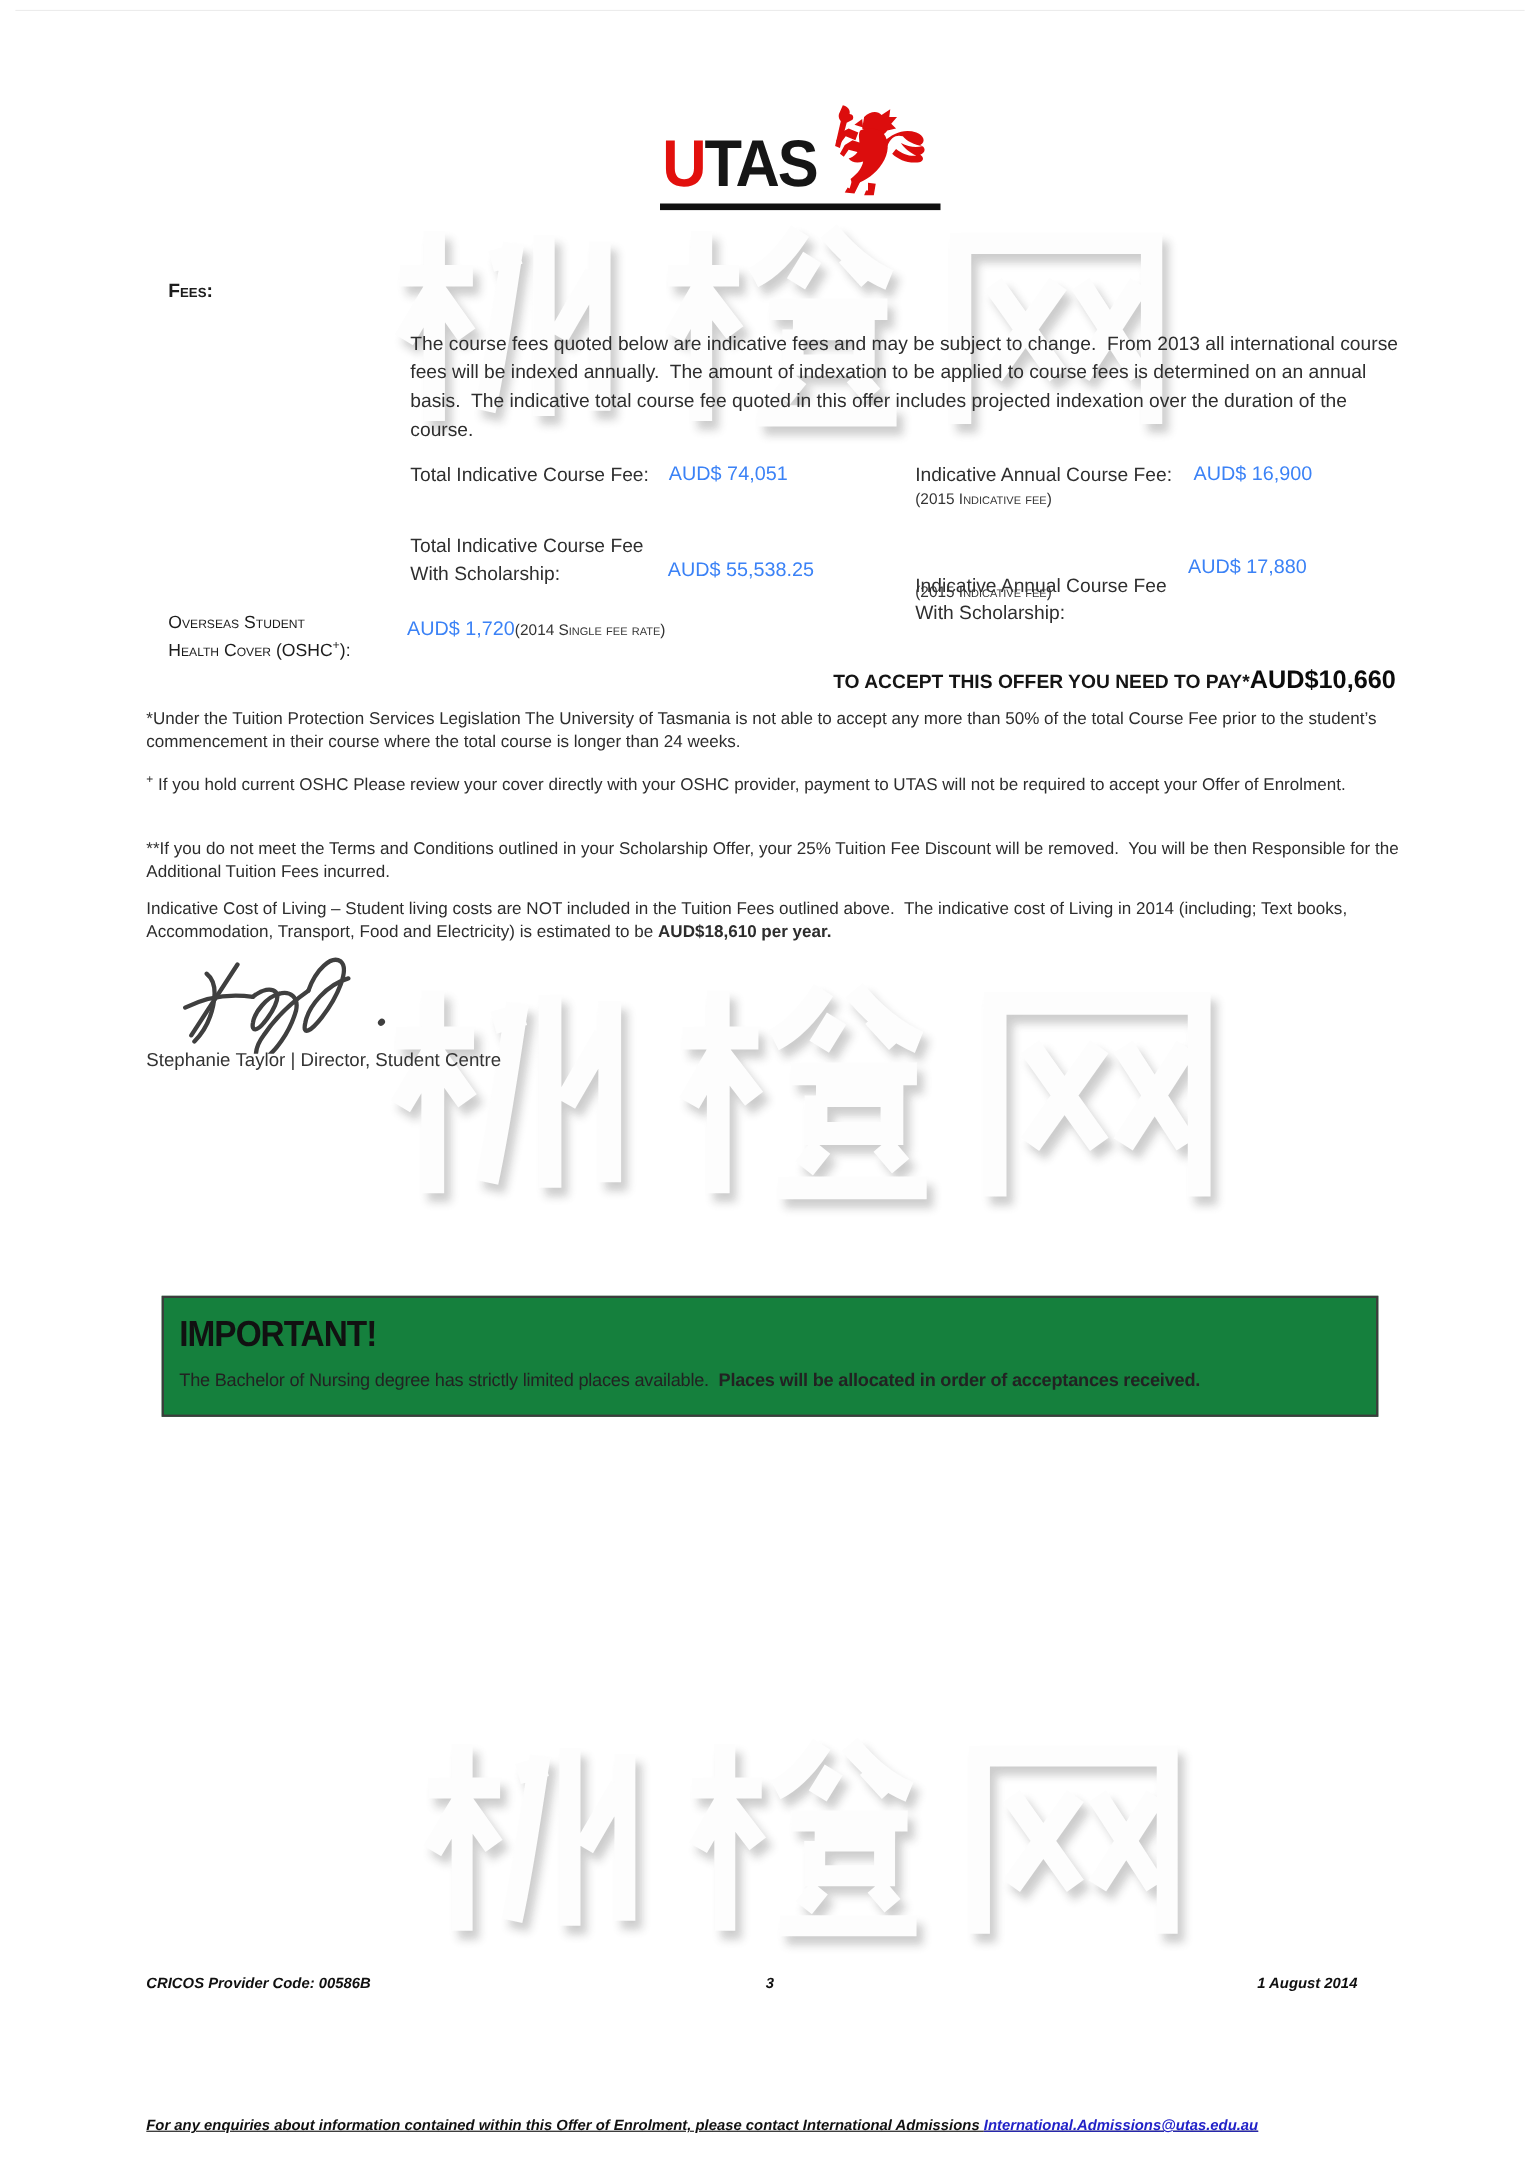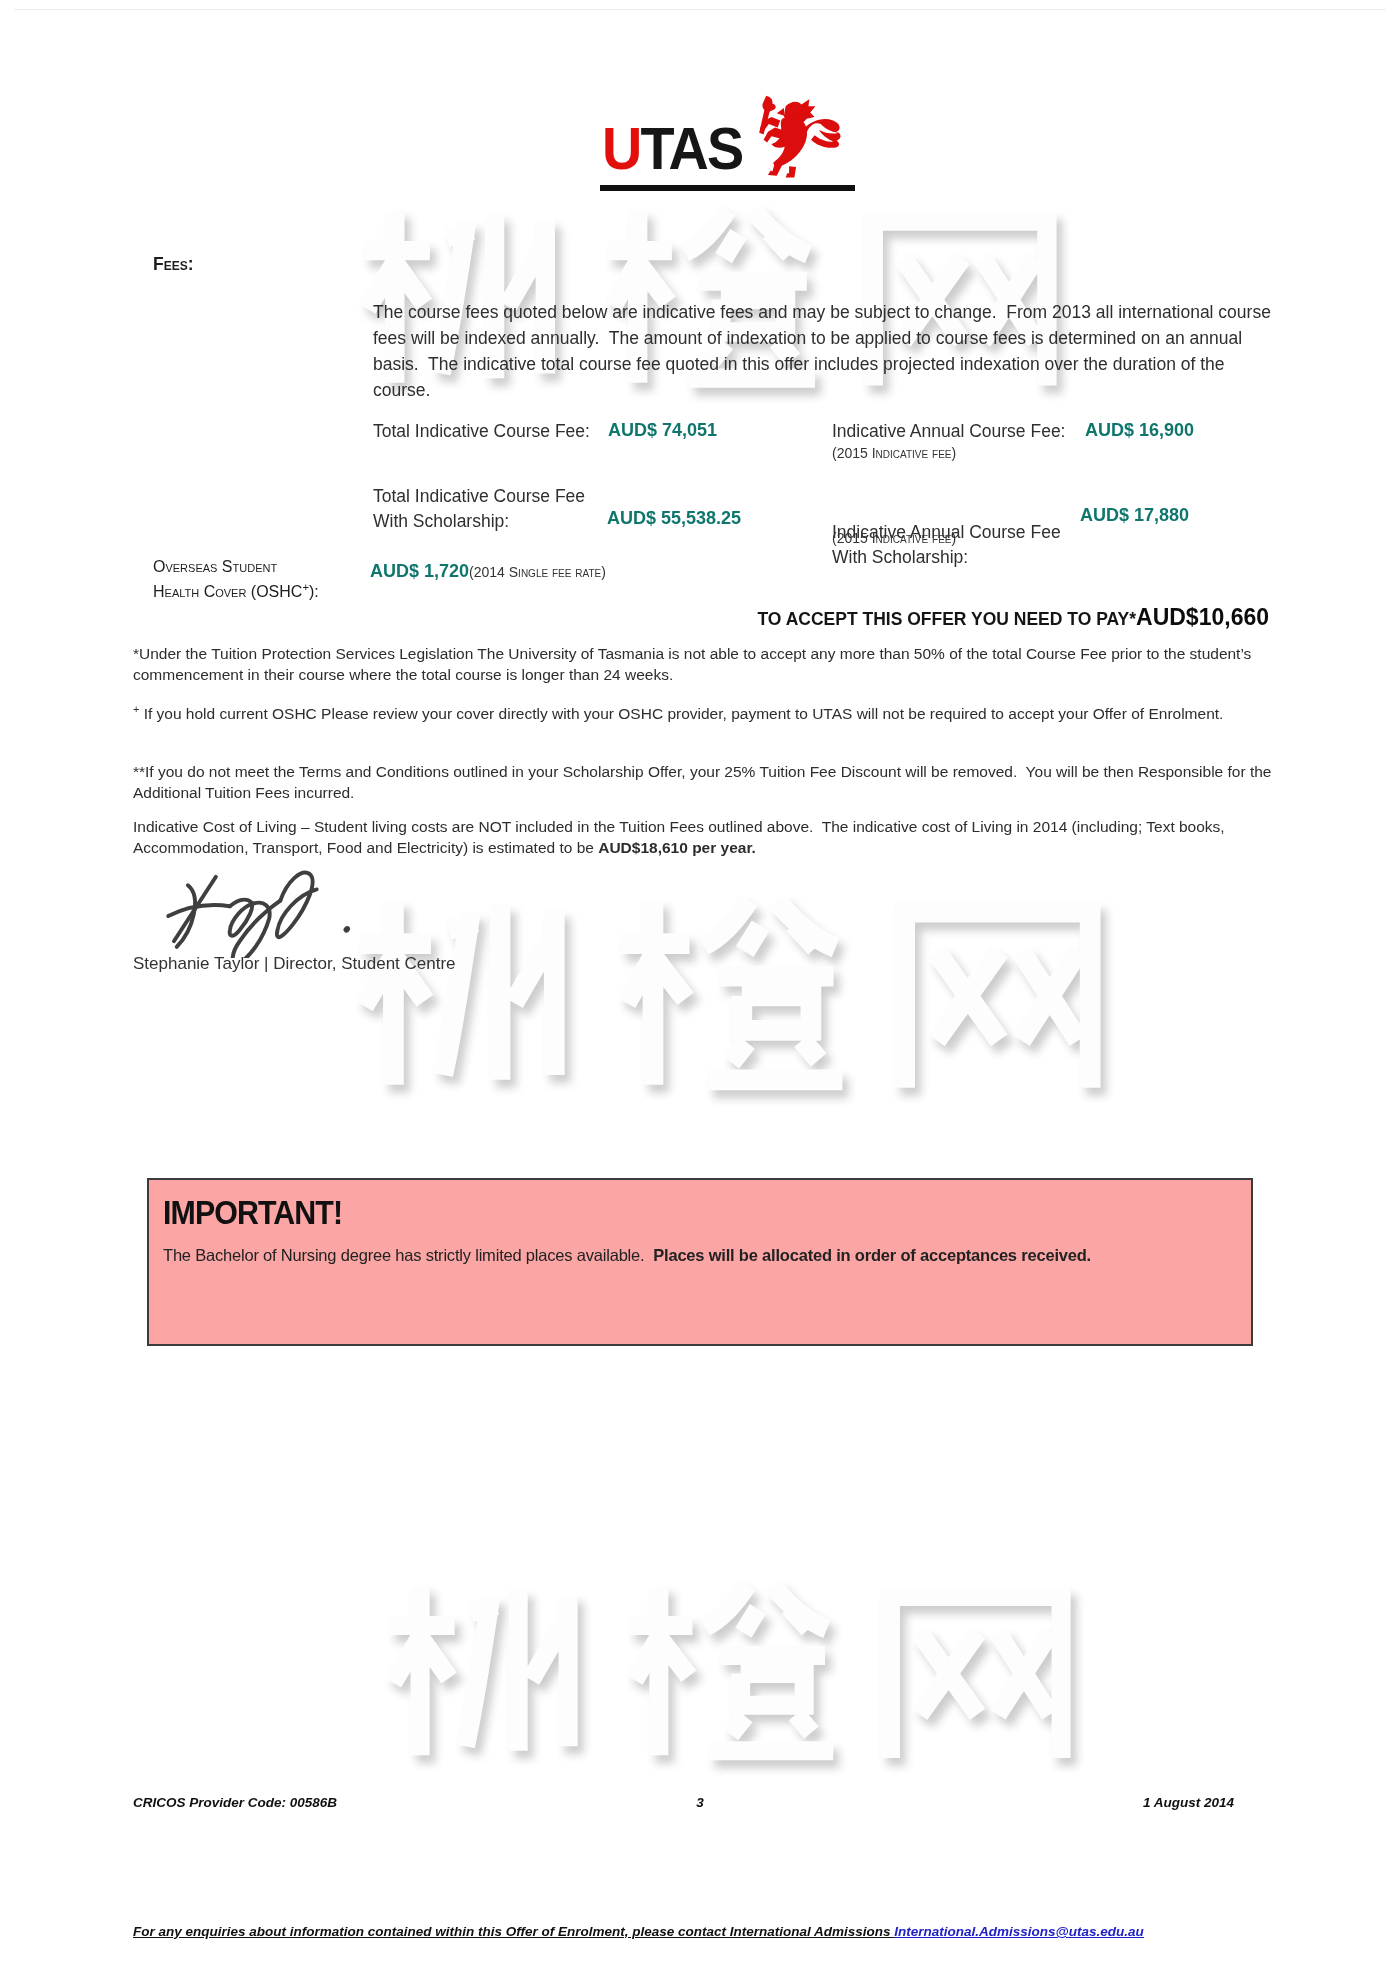--- a/index.html
+++ b/index.html
@@ -18,39 +18,39 @@
   .logo-lion{position:absolute; left:138px; top:2px; width:122px; height:88px;}
   .logo-bar{position:absolute; left:2px; top:93px; width:255px; height:6px; background:#101010;}
 
   
   .wm{filter:drop-shadow(6px 8px 4px rgba(125,125,125,.40)); opacity:.95;}
   .wm svg{display:block;}
   .wm path{stroke:#fdfdfd; stroke-width:21; fill:none; stroke-linecap:butt;}
   .sec-label{left:153px; top:254px; font-size:17.5px; font-weight:bold; color:#1d1d1d; font-variant:small-caps;}
   .intro{left:373px; top:299px; width:905px; font-size:17.5px; line-height:26px; color:#2e2e2e; white-space:pre-wrap;}
   .feelbl{font-size:17.5px; color:#2f2f2f;}
-  .feeval{font-size:18px; font-weight:bold; color:#0f766e;}
+  .feeval{font-size:18px; font-weight:normal; color:#3b82f6;}
   .feenote{font-size:14px; color:#333; font-variant:small-caps;}
   .lh25{line-height:25px;}
   .oshc-lbl{left:153px; top:554px; font-size:16px; font-weight:normal; color:#1c1c1c; font-variant:small-caps; line-height:25px;}
   .accept-row{left:745px; top:604px; width:524px; display:flex; justify-content:flex-end; align-items:baseline;}
   .accept-lbl{font-size:17.5px; font-weight:bold; color:#151515;}
   .accept-val{font-size:23px; font-weight:bold; color:#0c0c0c;}
 
   
   .note{left:133px; width:1140px; font-size:15.5px; line-height:21px; color:#2d2d2d; white-space:pre-wrap;}
   sup{font-size:70%; line-height:0;}
 
   
   .sig{left:158px; top:860px; width:225px; height:98px;}
   .sig path{stroke:#3f3f3f; stroke-width:2.8; fill:none; stroke-linecap:round;}
   .name-line{left:133px; top:954px; font-size:17px; color:#333;}
 
   
-  .imp-box{left:147px; top:1178px; width:1106px; height:168px; border:2px solid #3c3c3c; box-sizing:border-box; background:#fca5a5;}
+  .imp-box{left:147px; top:1178px; width:1106px; height:110px; border:2px solid #3c3c3c; box-sizing:border-box; background:#15803d;}
   .imp-title{position:absolute; left:14px; top:14px; font-size:33px; font-weight:bold; letter-spacing:-1px; transform:scaleX(.92); transform-origin:left; color:#111;}
   .imp-body{position:absolute; left:14px; top:66px; font-size:16.5px; color:#222; letter-spacing:-0.2px; white-space:pre-wrap;}
 
   
   .footer{font-style:italic; font-weight:bold; font-size:13.5px; color:#101010;}
   .f-cricos{left:133px; top:1795px;}
   .f-page{left:0; top:1795px; width:1400px; text-align:center;}
   .f-date{left:933px; top:1795px; width:301px; text-align:right;}
   .f-enq{left:133px; top:1924px; width:1140px;text-decoration:underline;}
   .f-email{text-decoration:underline;}

